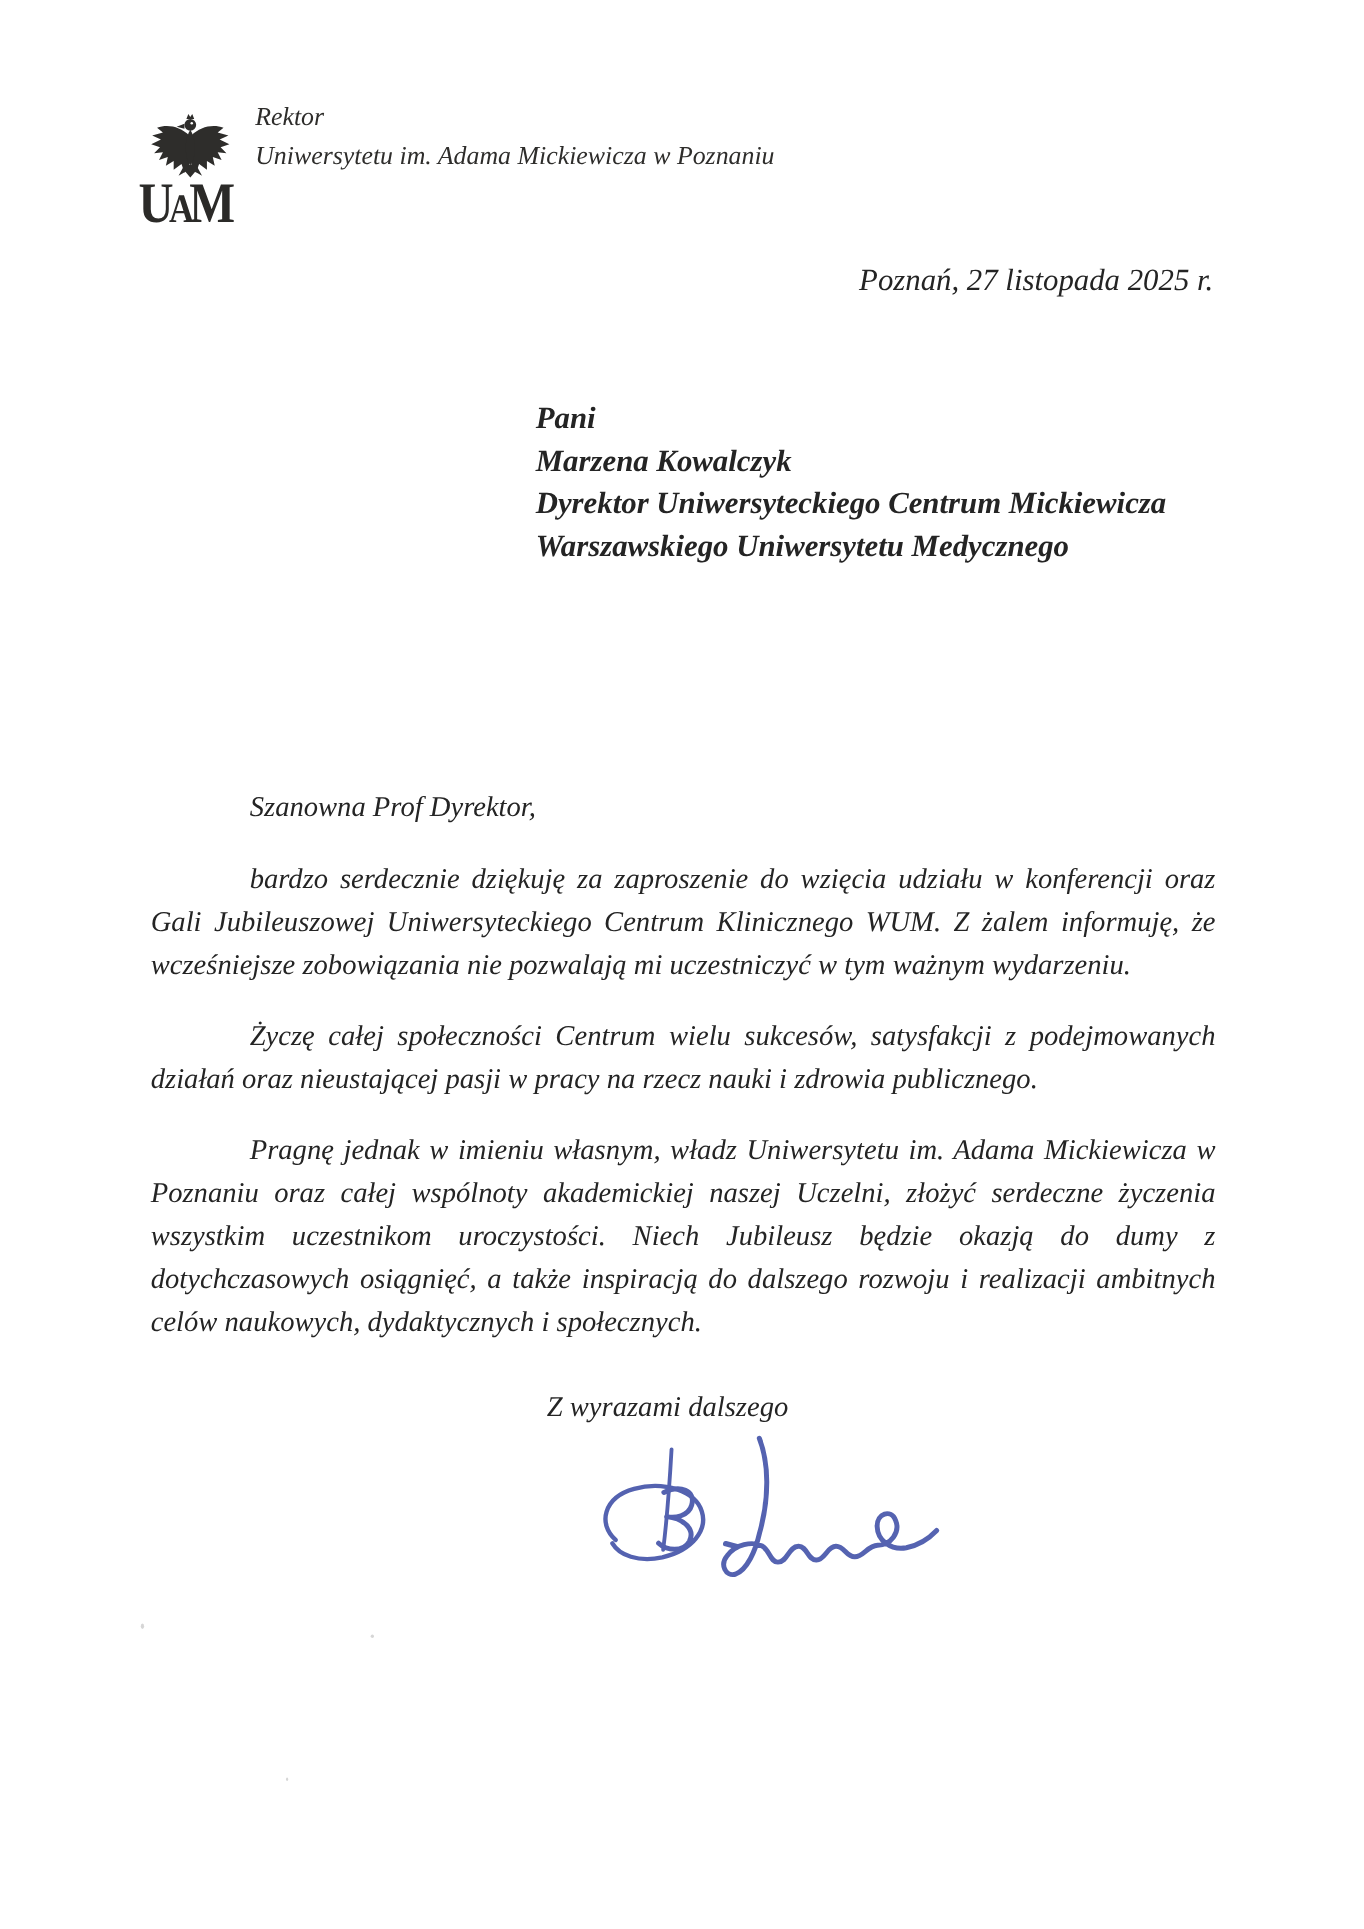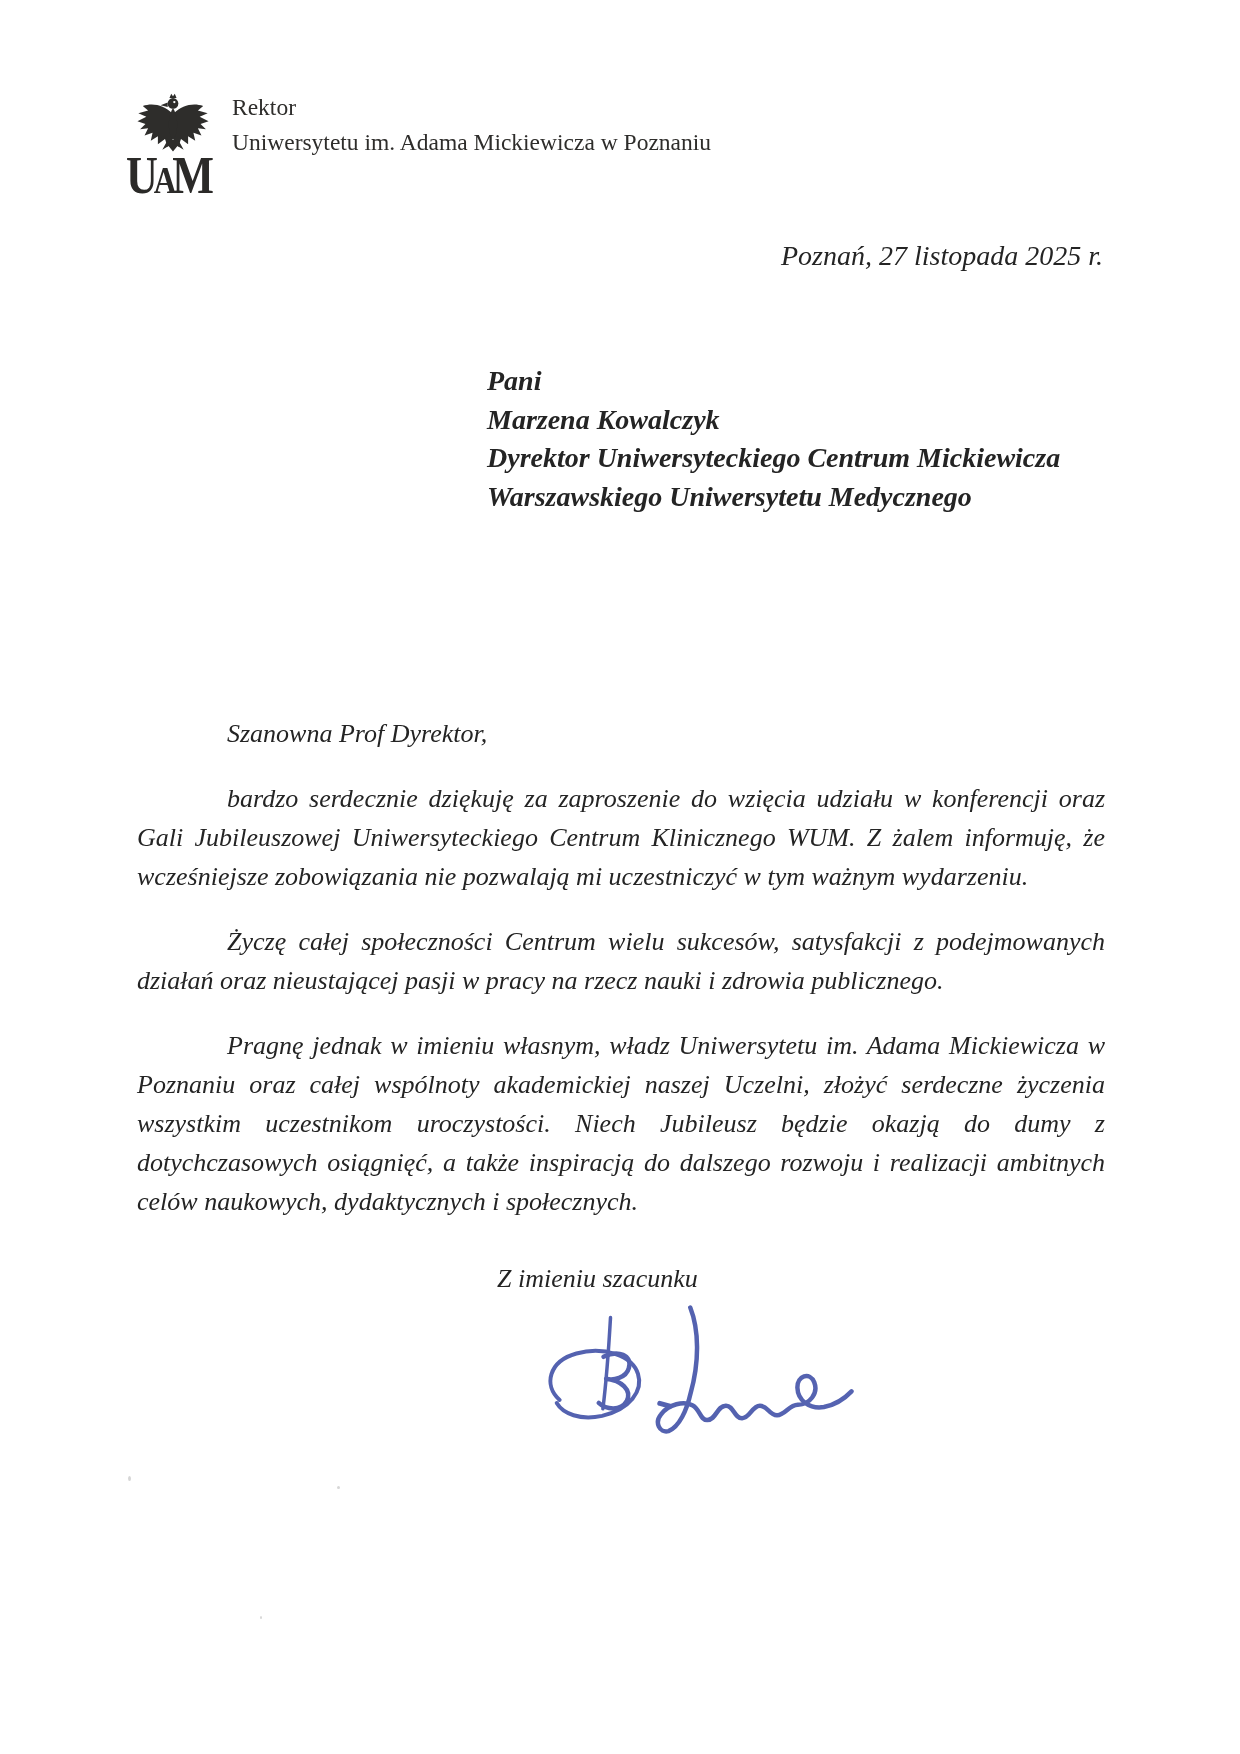--- a/index.html
+++ b/index.html
@@ -7,37 +7,38 @@
     position: relative;
     width: 1240px;
     height: 1754px;
     background: #ffffff;
     overflow: hidden;
     font-family: "Liberation Serif", "DejaVu Serif", serif;
     color: #242424;
   }
 
   
-  .logo { position: absolute; left: 126px; top: 92px; width: 96px; }
+  .logo { position: absolute; left: 126px; top: 102px; width: 96px; }
   .logo svg { display: block; margin-left: 7px; }
   .logo-acronym {
     margin-top: -4px;
     font-weight: bold;
     font-size: 52px;
     line-height: 1;
     letter-spacing: -5px;
     color: #2b2a28;
     transform: scaleX(0.85);
     transform-origin: left top;
     white-space: nowrap;
   }
   .logo-acronym .small-a { font-size: 37px; }
 
   .header-block {
     position: absolute; left: 232px; top: 90px;
+    font-style: italic;
     font-size: 23.5px;
     line-height: 35px;
     color: #2e2d2b;
     white-space: nowrap;
   }
 
   
   .dateline {
     position: absolute; right: 137px; top: 240px;
     font-style: italic;
@@ -107,21 +108,21 @@
     <div>Dyrektor Uniwersyteckiego Centrum Mickiewicza</div>
     <div>Warszawskiego Uniwersytetu Medycznego</div>
   </div>
 
   <div class="letter-flow">
     <p class="salutation">Szanowna Prof Dyrektor,</p>
     <p>bardzo serdecznie dziękuję za zaproszenie do wzięcia udziału w konferencji oraz Gali Jubileuszowej Uniwersyteckiego Centrum Klinicznego WUM. Z żalem informuję, że wcześniejsze zobowiązania nie pozwalają mi uczestniczyć w tym ważnym wydarzeniu.</p>
     <p>Życzę całej społeczności Centrum wielu sukcesów, satysfakcji z podejmowanych działań oraz nieustającej pasji w pracy na rzecz nauki i zdrowia publicznego.</p>
     <p>Pragnę jednak w imieniu własnym, władz Uniwersytetu im. Adama Mickiewicza w Poznaniu oraz całej wspólnoty akademickiej naszej Uczelni, złożyć serdeczne życzenia wszystkim uczestnikom uroczystości. Niech Jubileusz będzie okazją do dumy z dotychczasowych osiągnięć, a także inspiracją do dalszego rozwoju i realizacji ambitnych celów naukowych, dydaktycznych i społecznych.</p>
 
-    <div class="closing">Z imieniu szacunku</div>
+    <div class="closing">Z wyrazami dalszego</div>
 
     <div class="signature-wrap">
       <svg width="372" height="148" viewBox="0 0 372 148" aria-hidden="true">
         <g fill="none" stroke="#4252a8" stroke-width="4.5" stroke-linecap="round" stroke-linejoin="round" opacity="0.9">
 
           <path d="M72 97 C56 82 62 58 90 51 C118 44 146 55 151 73 C156 90 142 108 114 114 C92 118 75 111 69 100" stroke-width="4"></path>
 
           <path d="M125 16 C123 40 120 74 115 107" stroke-width="3.5"></path>
           <path d="M117 55 C132 48 146 54 142 67 C139 77 126 79 119 77 C134 79 145 89 139 100 C133 110 118 108 111 101"></path>
 

